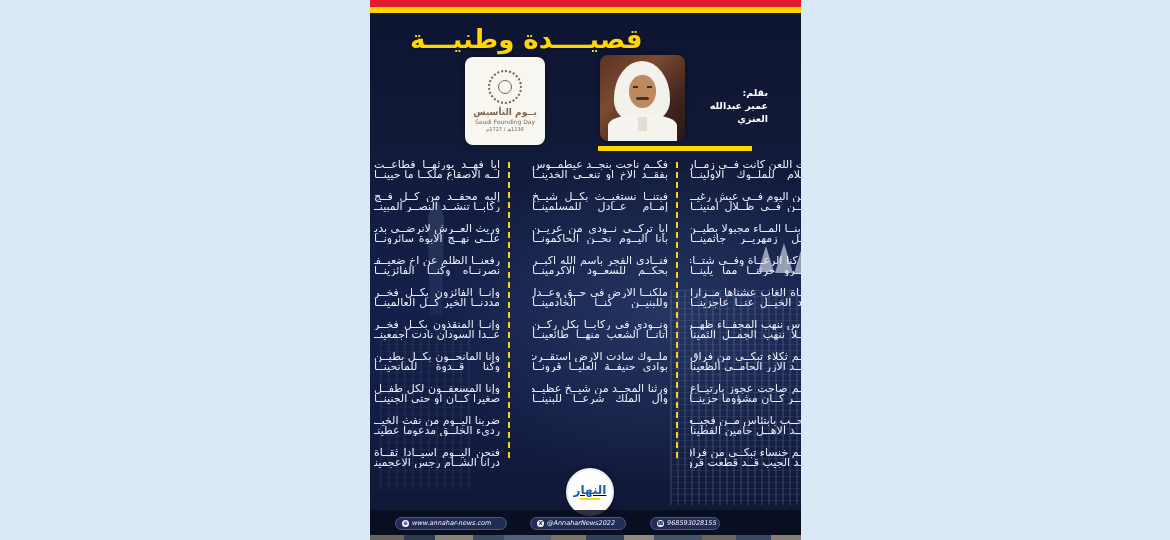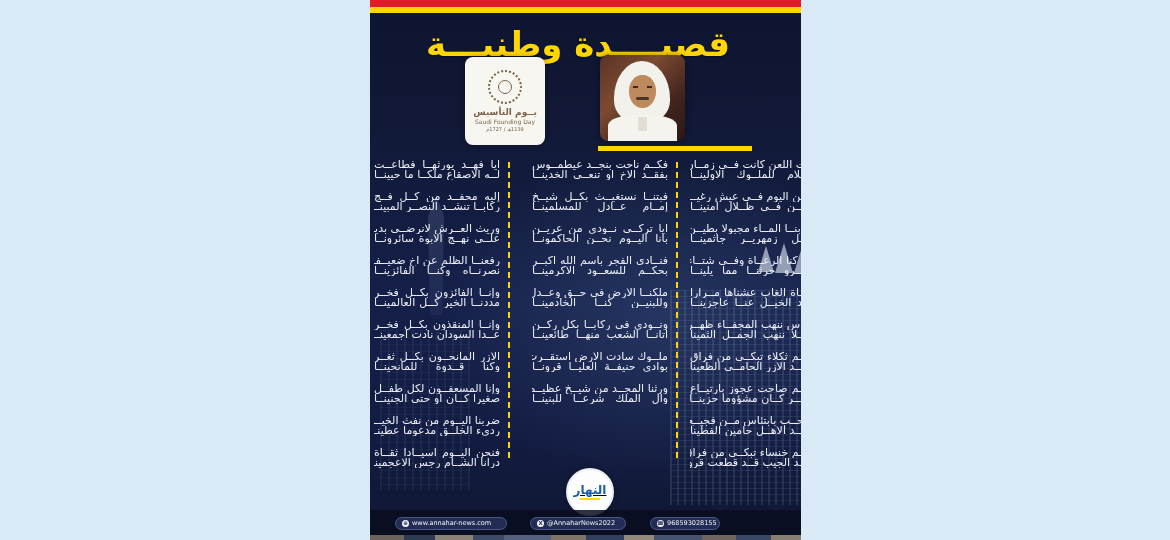--- a/index.html
+++ b/index.html
@@ -29,21 +29,21 @@
     clip-path:polygon(50% 0,100% 100%,0 100%);}
   .sail.s1{left:388px;top:246px;}
   .sail.s2{left:405px;top:243px;width:18px;height:30px;}
   .sail.s3{left:424px;top:247px;}
   
   .bar-red{position:absolute;left:0;top:0;width:100%;height:7px;background:#e01b2e;}
   .bar-yellow{position:absolute;left:0;top:7px;width:100%;height:6px;background:#ffd600;}
   
   .title{
     position:absolute;left:40px;top:24px;width:320px;
-    color:#ffd600;font-size:34px;font-weight:bold;text-align:right;
+    color:#ffd600;font-size:26px;font-weight:bold;text-align:left;
     direction:rtl;letter-spacing:0;
     text-shadow:0 1px 2px rgba(0,0,0,.4);
   }
   
   .fd-logo{
     position:absolute;left:95px;top:57px;width:80px;height:88px;
     background:#f8f6f1;border-radius:8px;
     display:flex;flex-direction:column;align-items:center;justify-content:center;
     color:#7b654c;box-shadow:0 0 6px rgba(0,0,0,.35);
   }
@@ -97,21 +97,21 @@
     text-decoration:underline;
   }
   .naher .txt{color:#1a5fae;font-weight:bold;font-size:12px;direction:rtl;line-height:12px;}
   .naher .ul{width:20px;height:2px;background:#ffd600;margin-top:2px;}
   
   .footer-bar{position:absolute;left:0;top:510px;width:100%;height:25px;background:rgba(9,13,30,.85);}
   .pill{
     position:absolute;top:517px;height:13px;border-radius:7px;
     background:#232c54;border:1px solid #4d588a;box-sizing:border-box;
     display:flex;align-items:center;gap:3px;padding:4px 6px;
-    color:#f2f4fa;font-size:6.5px;line-height:11px;white-space:nowrap;
+    color:#f2f4fa;font-size:6.5px;line-height:11px;white-space:nowrap;font-style:italic;
   }
   .pill .ic{width:7px;height:7px;border-radius:50%;background:#f2f4fa;color:#232c54;
     font-size:5.5px;line-height:7px;text-align:center;font-weight:bold;flex:0 0 auto;}
   .pill.web{left:25px;width:112px;}
   .pill.tw{left:160px;width:96px;}
   .pill.wa{left:280px;width:70px;}
   
   .mosaic{position:absolute;left:0;top:535px;width:100%;height:5px;
     background:linear-gradient(90deg,#6b645a 0 8%,#2e3a52 8% 15%,#8a8276 15% 24%,#3c4a66 24% 31%,
       #55617c 31% 42%,#7d7468 42% 50%,#31405e 50% 59%,#938a7c 59% 66%,#46536f 66% 77%,
@@ -146,20 +146,25 @@
 
   <div class="photo">
     <div class="ghutra"></div>
     <div class="face"></div>
     <div class="eyes"></div>
     <div class="mustache"></div>
     <div class="thobe"></div>
     <div class="collar"></div>
   </div>
 
+  <div class="byline">
+    <div>بقلم:</div>
+    <div>عمير عبدالله</div>
+    <div>العنزي</div>
+  </div>
   <div class="underline"></div>
 
   <div class="col col-left">
       <div class="stanza">
         <div class="hemistich">أيا فهــد يورثهــا فطاعــت</div>
         <div class="hemistich">لــه الأصقاع ملكــا ما حيينــا</div>
       </div>
       <div class="stanza">
         <div class="hemistich">إليه محفــد من كــل فــج</div>
         <div class="hemistich">ركابــا تنشــد النصــر المبينــا</div>
@@ -174,21 +179,21 @@
       </div>
       <div class="stanza">
         <div class="hemistich">وإنــا الفائزون بكــل فخــر</div>
         <div class="hemistich">مددنــا الخير كــل العالمينــا</div>
       </div>
       <div class="stanza">
         <div class="hemistich">وإنــا المنقذون بكــل فخــر</div>
         <div class="hemistich">عــدا السودان نادت أجمعينــا</div>
       </div>
       <div class="stanza">
-        <div class="hemistich">الأزر المانحــون بكــل ثغــر</div>
+        <div class="hemistich">وإنا المانحــون بكــل بطيــن</div>
         <div class="hemistich">وكنا قــدوة للمانحينــا</div>
       </div>
       <div class="stanza">
         <div class="hemistich">وإنا المسعفــون لكل طفــل</div>
         <div class="hemistich">صغيرا كــان أو حتى الجنينــا</div>
       </div>
       <div class="stanza">
         <div class="hemistich">ضربنا اليــوم من نفث الخيــل</div>
         <div class="hemistich">رديء الخلــق مدعوما عطينــا</div>
       </div>

